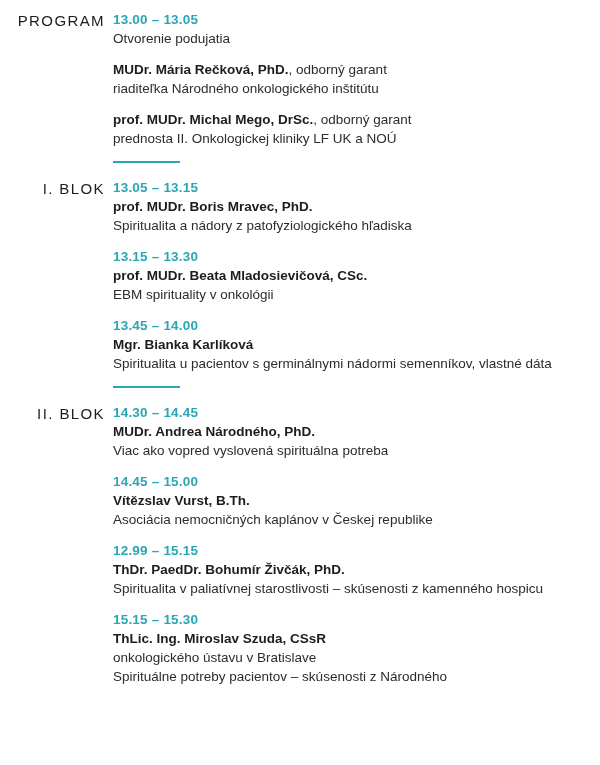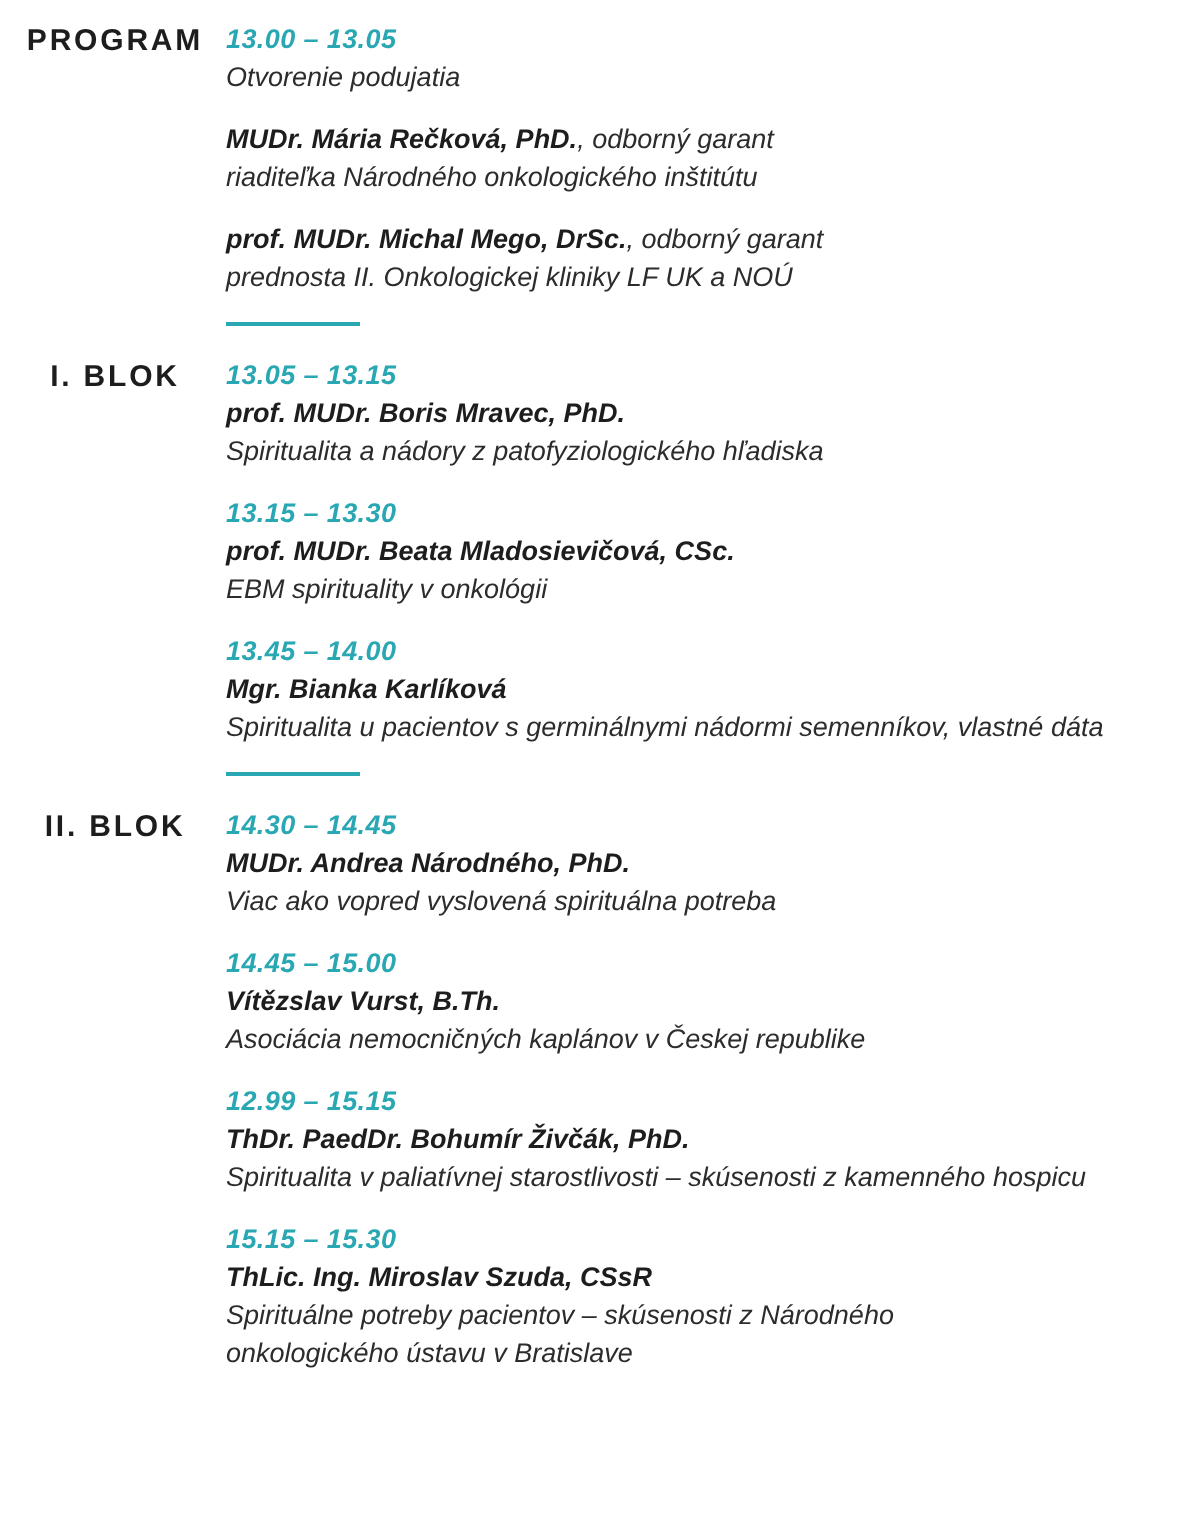--- a/index.html
+++ b/index.html
@@ -19,30 +19,30 @@
   }
   .program{display:flex;flex-direction:column;}
   .section{
     display:grid;
     grid-template-columns:95px 1fr;
     column-gap:8px;
     align-items:start;
   }
   .section-label{
     font-size:15px;
-    font-weight:bold;
+    font-weight:normal;
     color:var(--heading);
     letter-spacing:1.4px;
-    text-align:center;
+    text-align:right;
     line-height:19px;
     padding-top:0.5px;
     white-space:nowrap;
   }
   .section-content{min-width:0;}
-  .item{margin-bottom:12px;font-style:italic;}
+  .item{margin-bottom:12px;}
   .item:last-child{margin-bottom:0;}
   .time{
     font-size:13.5px;
     font-weight:bold;
     color:var(--accent);
     line-height:19px;
     letter-spacing:0.2px;
   }
   .speaker-line{
     font-size:13.5px;
@@ -124,20 +124,20 @@
         <div class="title-line">Asociácia nemocničných kaplánov v Českej republike</div>
       </div>
       <div class="item">
         <div class="time">12.99 – 15.15</div>
         <div class="speaker-line"><span class="speaker">ThDr. PaedDr. Bohumír Živčák, PhD.</span></div>
         <div class="title-line">Spiritualita v paliatívnej starostlivosti – skúsenosti z kamenného hospicu</div>
       </div>
       <div class="item">
         <div class="time">15.15 – 15.30</div>
         <div class="speaker-line"><span class="speaker">ThLic. Ing. Miroslav Szuda, CSsR</span></div>
+        <div class="title-line">onkologického ústavu v Bratislave</div>
         <div class="title-line">Spirituálne potreby pacientov – skúsenosti z Národného</div>
-        <div class="title-line">onkologického ústavu v Bratislave</div>
       </div>
 
     </div>
   </div>
 
 </div>
 
 </body></html>

